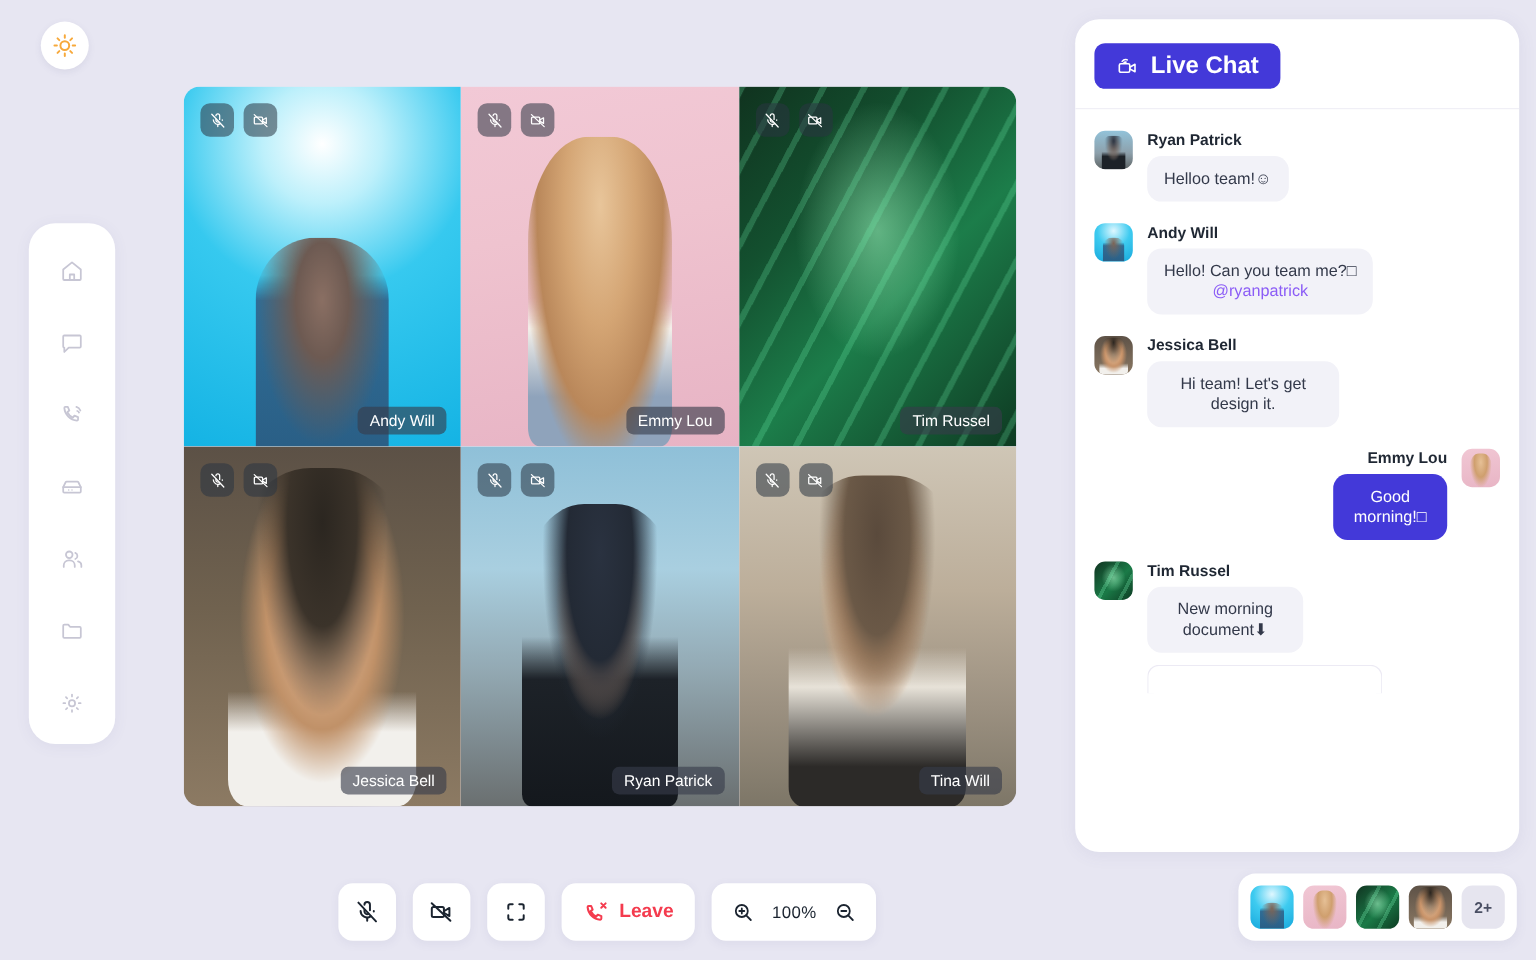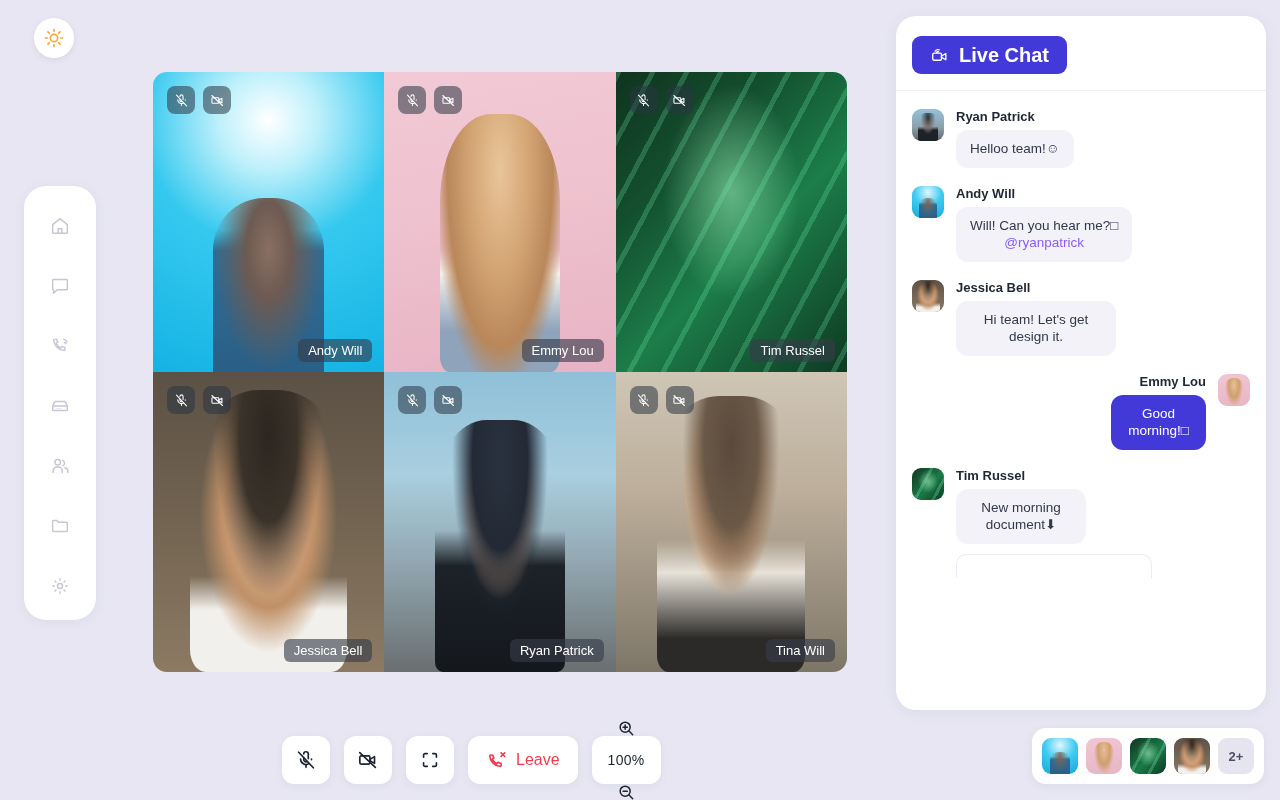--- a/index.html
+++ b/index.html
@@ -111,22 +111,22 @@
   .tb-btn {
     height: 48px; min-width: 48px; border-radius: 12px;
     background: #fff; border: none;
     display: flex; align-items: center; justify-content: center;
     cursor: pointer; box-shadow: 0 2px 8px rgba(90,85,140,.07);
   }
   .tb-btn svg { stroke: #1b2430; fill: none; stroke-width: 1.8;
     stroke-linecap: round; stroke-linejoin: round; }
   .leave-btn { padding: 0 18px; gap: 8px; }
   .leave-btn svg { stroke: #f43b4e; }
-  .leave-label { color: #f43b4e; font-size: 16px; font-weight: 400; }
-  .zoom-group { padding: 0 16px; gap: 14px; flex-direction: column; }
+  .leave-label { color: #f43b4e; font-size: 16px; font-weight: 700; }
+  .zoom-group { padding: 0 16px; gap: 14px; }
   .zoom-group svg { stroke: #1b2430; }
   .zoom-val { color: #1b2430; font-size: 14px; letter-spacing: .3px; }
   .zoom-ico { display:flex; align-items:center; cursor:pointer; }
 
   
   .chat {
     position: absolute; left: 896px; top: 16px;
     width: 370px; height: 694px;
     background: #fff; border-radius: 20px;
     display: flex; flex-direction: column;
@@ -483,21 +483,21 @@
           <div class="sender">Ryan Patrick</div>
           <div class="bubble">Helloo team!☺</div>
         </div>
       </div>
 
       <div class="msg">
         <div class="av a-andy"></div>
         <div class="msg-body">
           <div class="sender">Andy Will</div>
           <div class="bubble" style="max-width:205px">
-            <span>Will! Can you hear me?□</span>
+            <span>Hello! Can you team me?□</span>
             <span class="mention">@ryanpatrick</span>
           </div>
         </div>
       </div>
 
       <div class="msg">
         <div class="av a-jess"></div>
         <div class="msg-body">
           <div class="sender">Jessica Bell</div>
           <div class="bubble">Hi team! Let's get design it.</div>

